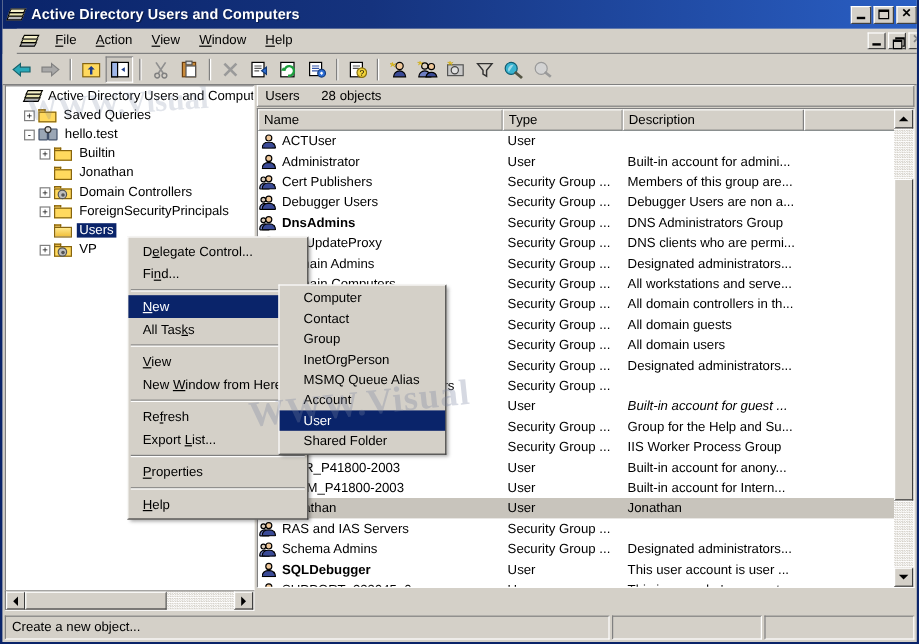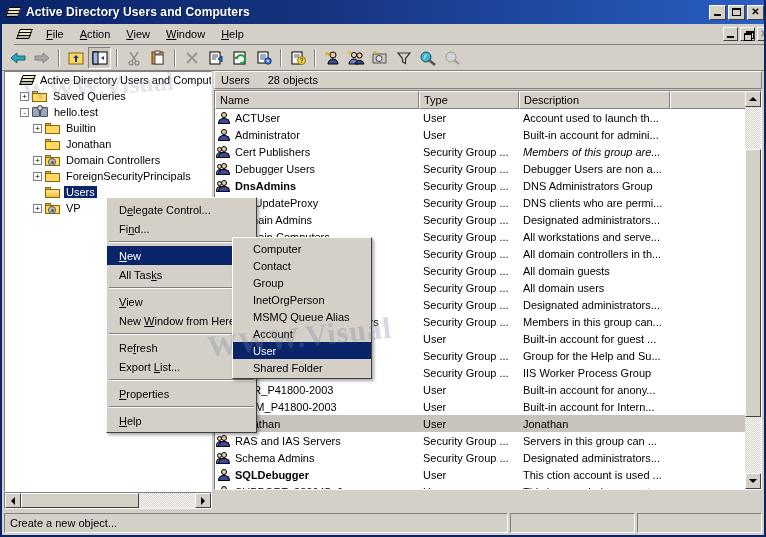--- a/index.html
+++ b/index.html
@@ -609,21 +609,20 @@
         <div class="lv-rows" id="lv-rows">
             <div class="lv-row">
               <div class="cell name" style="width: 204px;">
                 <span class="ico-user">
                   <span class="head"></span>
                   <span class="body"></span>
                 </span>
                 <span>ACTUser</span>
               </div>
               <div class="cell" style="width: 100px;">User</div>
-              <div class="cell" style="width: 211px;">Account used to launch th...</div>
             </div>
             <div class="lv-row">
               <div class="cell name" style="width: 204px;">
                 <span class="ico-user">
                   <span class="head"></span>
                   <span class="body"></span>
                 </span>
                 <span>Administrator</span>
               </div>
               <div class="cell" style="width: 100px;">User</div>
@@ -633,21 +632,21 @@
               <div class="cell name" style="width: 204px;">
                 <span class="ico-user ico-group">
                   <span class="head2"></span>
                   <span class="body2"></span>
                   <span class="head"></span>
                   <span class="body"></span>
                 </span>
                 <span>Cert Publishers</span>
               </div>
               <div class="cell" style="width: 100px;">Security Group ...</div>
-              <div class="cell" style="width: 211px; font-style: italic;">Members of this group are...</div>
+              <div class="cell" style="width: 211px;">Members of this group are...</div>
             </div>
             <div class="lv-row">
               <div class="cell name" style="width: 204px;">
                 <span class="ico-user ico-group">
                   <span class="head2"></span>
                   <span class="body2"></span>
                   <span class="head"></span>
                   <span class="body"></span>
                 </span>
                 <span>Debugger Users</span>
@@ -763,32 +762,31 @@
               <div class="cell name" style="width: 204px;">
                 <span class="ico-user ico-group">
                   <span class="head2"></span>
                   <span class="body2"></span>
                   <span class="head"></span>
                   <span class="body"></span>
                 </span>
                 <span>Group Policy Creator Owners</span>
               </div>
               <div class="cell" style="width: 100px;">Security Group ...</div>
-              <div class="cell" style="width: 211px;">Members in this group can...</div>
             </div>
             <div class="lv-row">
               <div class="cell name" style="width: 204px;">
                 <span class="ico-user">
                   <span class="head"></span>
                   <span class="body"></span>
                 </span>
                 <span>Guest</span>
               </div>
               <div class="cell" style="width: 100px;">User</div>
-              <div class="cell" style="width: 211px;">Built-in account for guest ...</div>
+              <div class="cell" style="width: 211px; font-style: italic;">Built-in account for guest ...</div>
             </div>
             <div class="lv-row">
               <div class="cell name" style="width: 204px;">
                 <span class="ico-user ico-group">
                   <span class="head2"></span>
                   <span class="body2"></span>
                   <span class="head"></span>
                   <span class="body"></span>
                 </span>
                 <span>HelpServicesGroup</span>
@@ -846,21 +844,20 @@
               <div class="cell name" style="width: 204px;">
                 <span class="ico-user ico-group">
                   <span class="head2"></span>
                   <span class="body2"></span>
                   <span class="head"></span>
                   <span class="body"></span>
                 </span>
                 <span>RAS and IAS Servers</span>
               </div>
               <div class="cell" style="width: 100px;">Security Group ...</div>
-              <div class="cell" style="width: 211px;">Servers in this group can ...</div>
             </div>
             <div class="lv-row">
               <div class="cell name" style="width: 204px;">
                 <span class="ico-user ico-group">
                   <span class="head2"></span>
                   <span class="body2"></span>
                   <span class="head"></span>
                   <span class="body"></span>
                 </span>
                 <span>Schema Admins</span>
@@ -870,21 +867,21 @@
             </div>
             <div class="lv-row">
               <div class="cell name" style="width: 204px; font-weight: bold;">
                 <span class="ico-user">
                   <span class="head"></span>
                   <span class="body"></span>
                 </span>
                 <span>SQLDebugger</span>
               </div>
               <div class="cell" style="width: 100px;">User</div>
-              <div class="cell" style="width: 211px;">This ction account is used ...</div>
+              <div class="cell" style="width: 211px;">This user account is user ...</div>
             </div>
             <div class="lv-row">
               <div class="cell name" style="width: 204px;">
                 <span class="ico-user">
                   <span class="head"></span>
                 </span>
                 <span>SUPPORT_388945a0</span>
               </div>
               <div class="cell" style="width: 100px;">User</div>
               <div class="cell" style="width: 211px;">This is a vendor's account ...</div>

